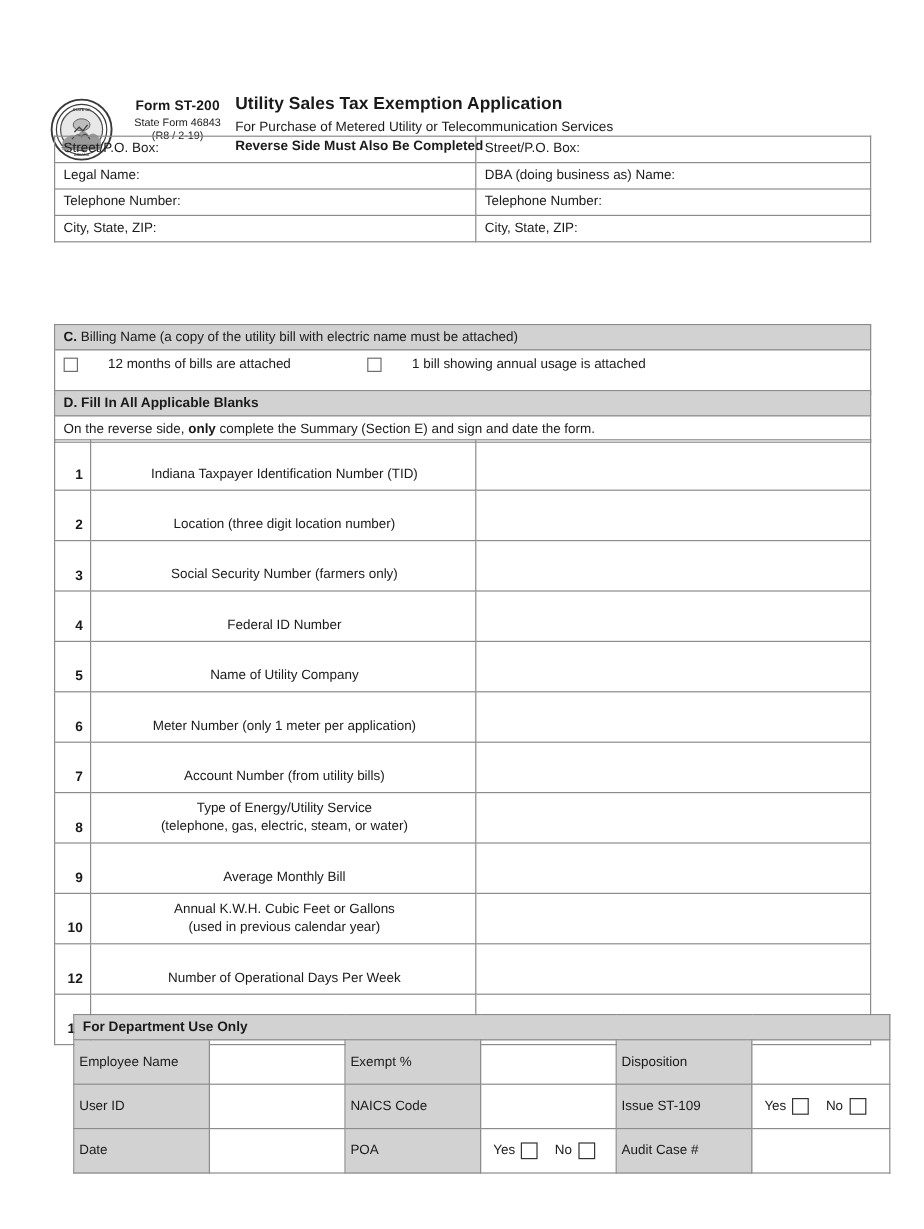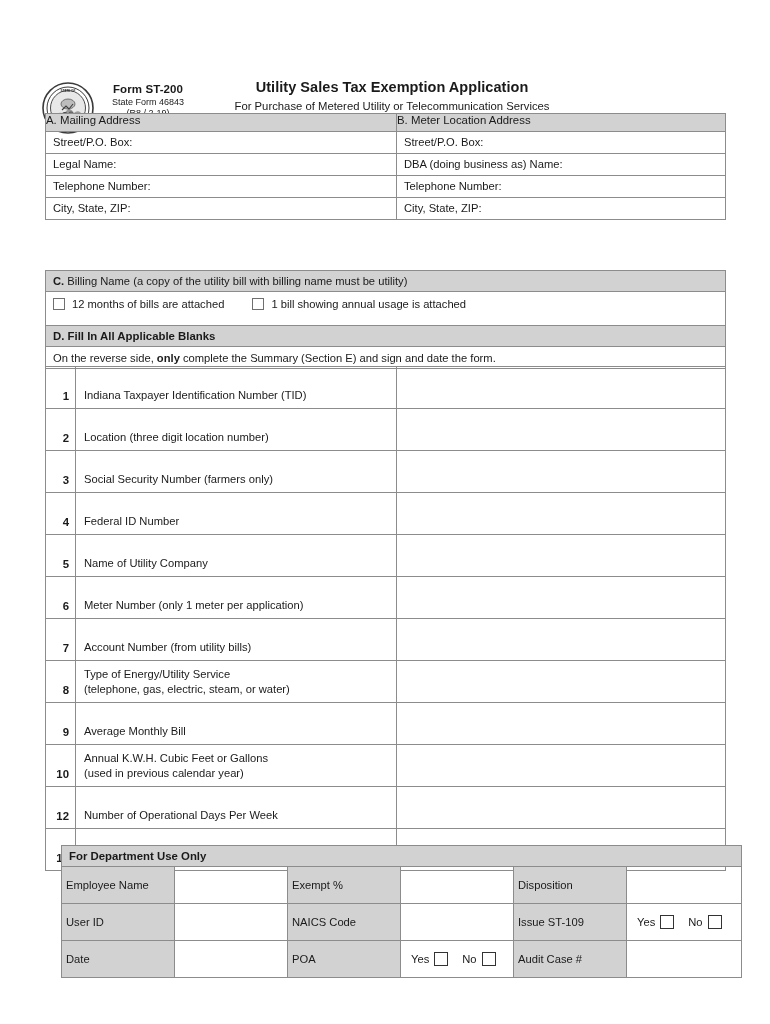--- a/index.html
+++ b/index.html
@@ -62,21 +62,20 @@
   .form-id .fi-3 {
     font-size: 9px;
     display: block;
   }
 
   .title-block {
     position: absolute;
     left: 196px;
     top: 42px;
     width: 392px;
-    text-align: center;
   }
   .title-main {
     font-size: 14.5px;
     font-weight: bold;
     letter-spacing: .05px;
     line-height: 1.25;
   }
   .title-sub {
     font-size: 11.3px;
     line-height: 1.45;
@@ -134,20 +133,21 @@
     padding: 4px 7px 4px 7px;
   }
   .c-head .lbl-b { font-weight: bold; }
   .c-body td {
     height: 25px;
     padding: 6px 7px 5px 7px;
   }
   .cb-line {
     display: flex;
     align-items: center;
+    gap: 18px;
   }
   .cb {
     display: inline-block;
     width: 10px;
     height: 10px;
     border: 1px solid #6f6f6f;
     background: #fff;
     margin-right: 7px;
     flex: 0 0 auto;
   }
@@ -186,20 +186,21 @@
     text-align: right;
     font-weight: bold;
     font-size: 11.4px;
     padding: 0 6px 6px 0;
     width: 30px;
   }
   #n-table td.lbl {
     padding: 0 6px 6px 8px;
     font-size: 11.2px;
     line-height: 1.28;
+    text-align: center;
   }
   #n-table td.val { }
   #n-table tr.two-line td.num,
   #n-table tr.two-line td.lbl {
     vertical-align: bottom;
   }
   .lbl .l2 { display: block; }
 
   
   #dept-table {
@@ -279,24 +280,20 @@
       <div class="title-sub2">Reverse Side Must Also Be Completed</div>
     </div>
   </div>
 
   <table class="tbl" id="ab-table">
     <colgroup>
         <col style="width:351px">
         <col style="width:329px">
       </colgroup>
     <tbody>
-      <tr class="ab-head">
-        <td class="shade hdrcell">A. Mailing Address</td>
-        <td class="shade hdrcell">B. Meter Location Address</td>
-      </tr>
       <tr class="ab-row">
         <td>Street/P.O. Box:</td>
         <td>Street/P.O. Box:</td>
       </tr>
       <tr class="ab-row">
         <td>Legal Name:</td>
         <td>DBA (doing business as) Name:</td>
       </tr>
       <tr class="ab-row">
         <td>Telephone Number:</td>
@@ -308,21 +305,21 @@
       </tr>
     </tbody>
   </table>
 
   <table class="tbl" id="c-table">
     <colgroup>
         <col style="width:680px">
       </colgroup>
     <tbody>
       <tr class="c-head">
-        <td class="shade"><span class="lbl-b">C.</span><span> Billing Name (a copy of the utility bill with billing name must be utility)</span></td>
+        <td class="shade"><span class="lbl-b">C.</span><span> Billing Name (a copy of the utility bill with electric name must be attached)</span></td>
       </tr>
       <tr class="c-body">
         <td>
           <div class="cb-line">
             <span class="cb"></span>
             <span class="cb-text">12 months of bills are attached</span>
             <span class="cb-gap"></span>
             <span class="cb"></span>
             <span class="cb-text">1 bill showing annual usage is attached</span>
           </div>

